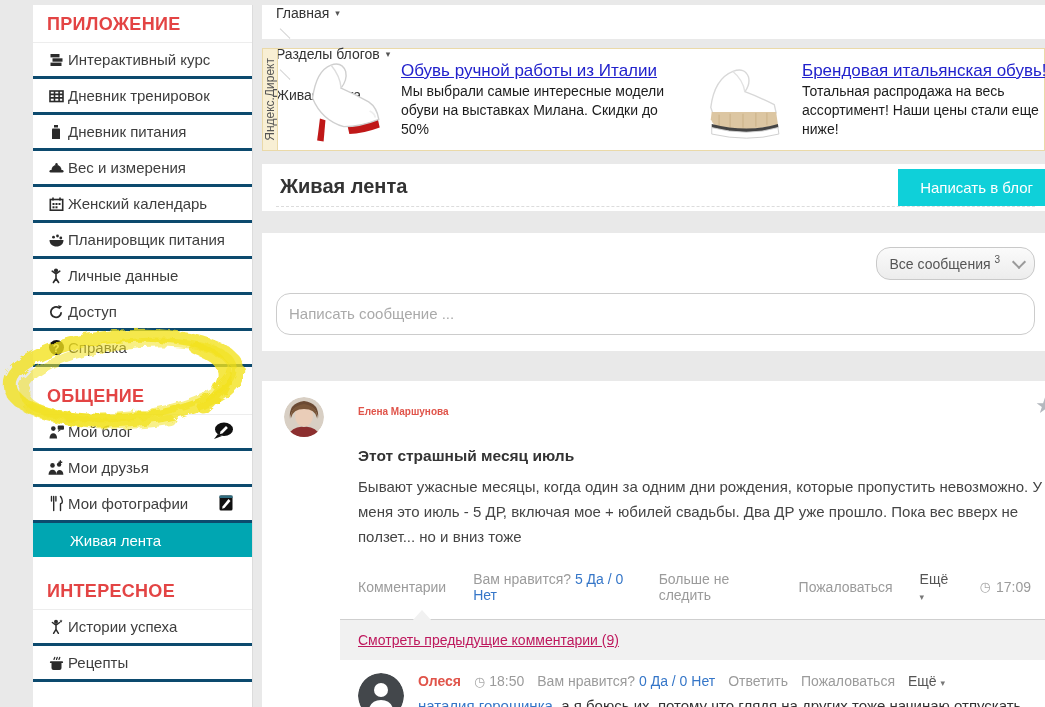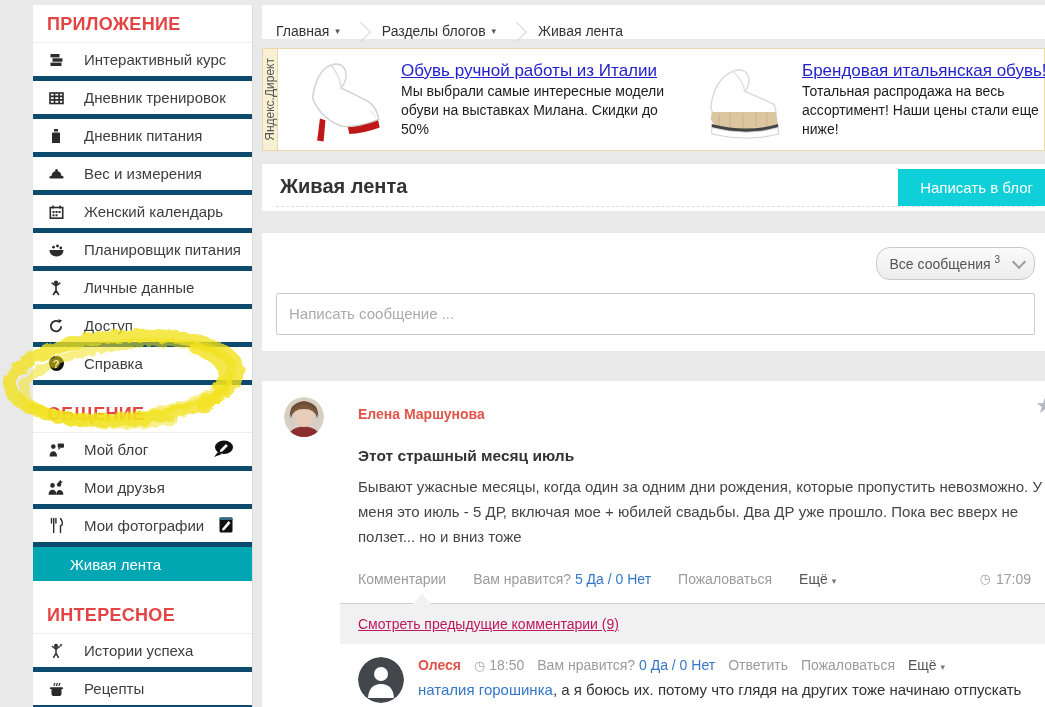--- a/index.html
+++ b/index.html
@@ -9,35 +9,35 @@
   .sidebar{position:absolute;left:33px;top:5px;width:220px;height:702px;background:#fff;
            border-right:1px solid #dcdcdc;box-sizing:border-box;}
   .profile{display:flex;gap:12px;padding:14px 10px 13px 12px;}
   .avatar{width:44px;height:44px;border-radius:50%;overflow:hidden;flex:0 0 auto;cursor:pointer;}
   .profile-name{font-size:16px;color:#4a4a4a;margin-top:3px;}
   .profile-links{font-size:14px;color:#a6a6a6;margin-top:5px;}
   .profile-links span{cursor:pointer;}
   .section-title{font-size:18px;font-weight:bold;color:#e34444;letter-spacing:.3px;
                  padding:9px 0 7px 14px;border-bottom:1px solid #ededed;}
   .mt{margin-top:10px;}
-  .item{height:33px;display:flex;align-items:center;gap:18px;padding-left:13px;
-        border-bottom:5px solid #0c4a6e;font-size:15px;color:#3e3e3e;cursor:pointer;position:relative;}
+  .item{height:33px;display:flex;align-items:center;gap:2px;padding-left:13px;
+        border-bottom:3px solid #0c4a6e;font-size:15px;color:#3e3e3e;cursor:pointer;position:relative;}
   .ic{width:20px;height:17px;display:flex;align-items:center;justify-content:center;flex:0 0 auto;}
   .help-circle{width:15px;height:15px;border-radius:50%;background:#111;color:#fff;font-size:11px;
                font-weight:bold;display:flex;align-items:center;justify-content:center;}
   .badge{position:absolute;right:18px;top:7px;cursor:pointer;}
   .item-selected{height:34px;display:flex;align-items:center;background:#00a6b2;color:#fff;
                  font-size:15px;padding-left:37px;cursor:pointer;}
   .sidebar-gap{height:15px;}
   
   .highlight{position:absolute;left:0;top:320px;width:266px;height:122px;z-index:6;pointer-events:none;}
   
   .main{position:absolute;left:262px;top:5px;width:783px;}
-  .breadcrumbs{height:34px;background:#fff;display:flex;align-items:flex-end;gap:12px;
-               padding-left:14px;font-size:14px;color:#333;margin-bottom:9px;}
+  .breadcrumbs{height:34px;background:#fff;display:flex;align-items:flex-start;gap:12px;
+               padding-left:14px;font-size:14px;color:#333;margin-bottom:9px;flex-direction:column;}
   .crumb{display:flex;align-items:center;gap:6px;cursor:pointer;}
   .caret{font-size:9px;color:#555;}
   .crumb-sep{width:13px;height:13px;border-top:1px solid #d5d5d5;border-right:1px solid #d5d5d5;
              transform:rotate(45deg);margin:0 2px;}
   
   .adbar{height:103px;background:#fff;border:1px solid #ead9a8;box-sizing:border-box;
          display:flex;margin-bottom:13px;}
   .ad-provider{width:22px;background:#f8efd4;border-right:1px solid #ead9a8;display:flex;
                align-items:center;justify-content:center;}
   .ad-provider span{writing-mode:vertical-rl;transform:rotate(180deg);font-size:12px;color:#555;}
@@ -55,29 +55,29 @@
   
   .controls{background:#fff;padding:14px 10px 16px 14px;margin-bottom:30px;}
   .filter-row{display:flex;justify-content:flex-end;margin-bottom:13px;}
   .filter-btn{position:relative;border:1px solid #c9c9c9;border-radius:14px;
               background:linear-gradient(#fbfbfb,#ececec);font-size:14px;color:#555;
               padding:6px 34px 7px 13px;cursor:pointer;}
   .filter-btn sup{font-size:10px;}
   .filter-chevron{position:absolute;right:10px;top:9px;width:8px;height:8px;
                   border-bottom:2px solid #9a9a9a;border-right:2px solid #9a9a9a;transform:rotate(45deg);}
   .composer{display:block;width:100%;box-sizing:border-box;height:42px;border:1px solid #ccc;
-            border-radius:2px;font-size:15px;color:#555;padding:12px 12px;
+            border-radius:14px;font-size:15px;color:#555;padding:12px 12px;
             font-family:"Liberation Sans","DejaVu Sans",sans-serif;}
   .composer::placeholder{color:#aaa;}
   
   .post{background:#fff;padding:16px 0 0 22px;position:relative;height:400px;box-sizing:border-box;}
   .post-star{position:absolute;right:-10px;top:12px;font-size:22px;color:#b4b8be;cursor:pointer;}
   .post-head{display:flex;gap:34px;align-items:flex-start;}
   .post-avatar{width:40px;height:40px;border-radius:50%;overflow:hidden;cursor:pointer;}
-  .post-author{font-size:14px;font-weight:bold;color:#e0544a;margin-top:9px;cursor:pointer;}
+  .post-author{font-size:10px;font-weight:bold;color:#e0544a;margin-top:9px;cursor:pointer;}
   .post-title{margin:10px 0 0 74px;font-size:15.5px;font-weight:bold;color:#333;}
   .post-body{margin:9px 0 0 74px;font-size:15px;color:#454545;line-height:25px;width:700px;}
   .actions{margin:22px 14px 0 74px;display:flex;align-items:center;gap:27px;font-size:14px;color:#9b9b9b;}
   .actions .lnk{cursor:pointer;}
   .blue{color:#3576c8;cursor:pointer;}
   .more{color:#555;cursor:pointer;}
   .more .caret{color:#777;}
   .time{margin-left:auto;color:#9b9b9b;display:flex;gap:5px;align-items:center;}
   .clock{font-size:13px;color:#aaa;}
   
@@ -393,20 +393,21 @@
       <div class="post-body">Бывают ужасные месяцы, когда один за одним дни рождения, которые пропустить невозможно. У меня это июль - 5 ДР, включая мое + юбилей свадьбы. Два ДР уже прошло. Пока вес вверх не ползет... но и вниз тоже</div>
 
       <div class="actions">
         <span class="lnk">Комментарии</span>
         <span>
           <span>Вам нравится?</span>
           <span class="blue">5 Да</span>
           <span class="blue">/</span>
           <span class="blue">0 Нет</span>
         </span>
+        <span class="lnk">Больше не следить</span>
         <span class="lnk">Пожаловаться</span>
         <span class="more">
           <span>Ещё</span>
           <span class="caret">▾</span>
         </span>
         <span class="time">
           <span class="clock">◷</span>
           <span>17:09</span>
         </span>
       </div>

